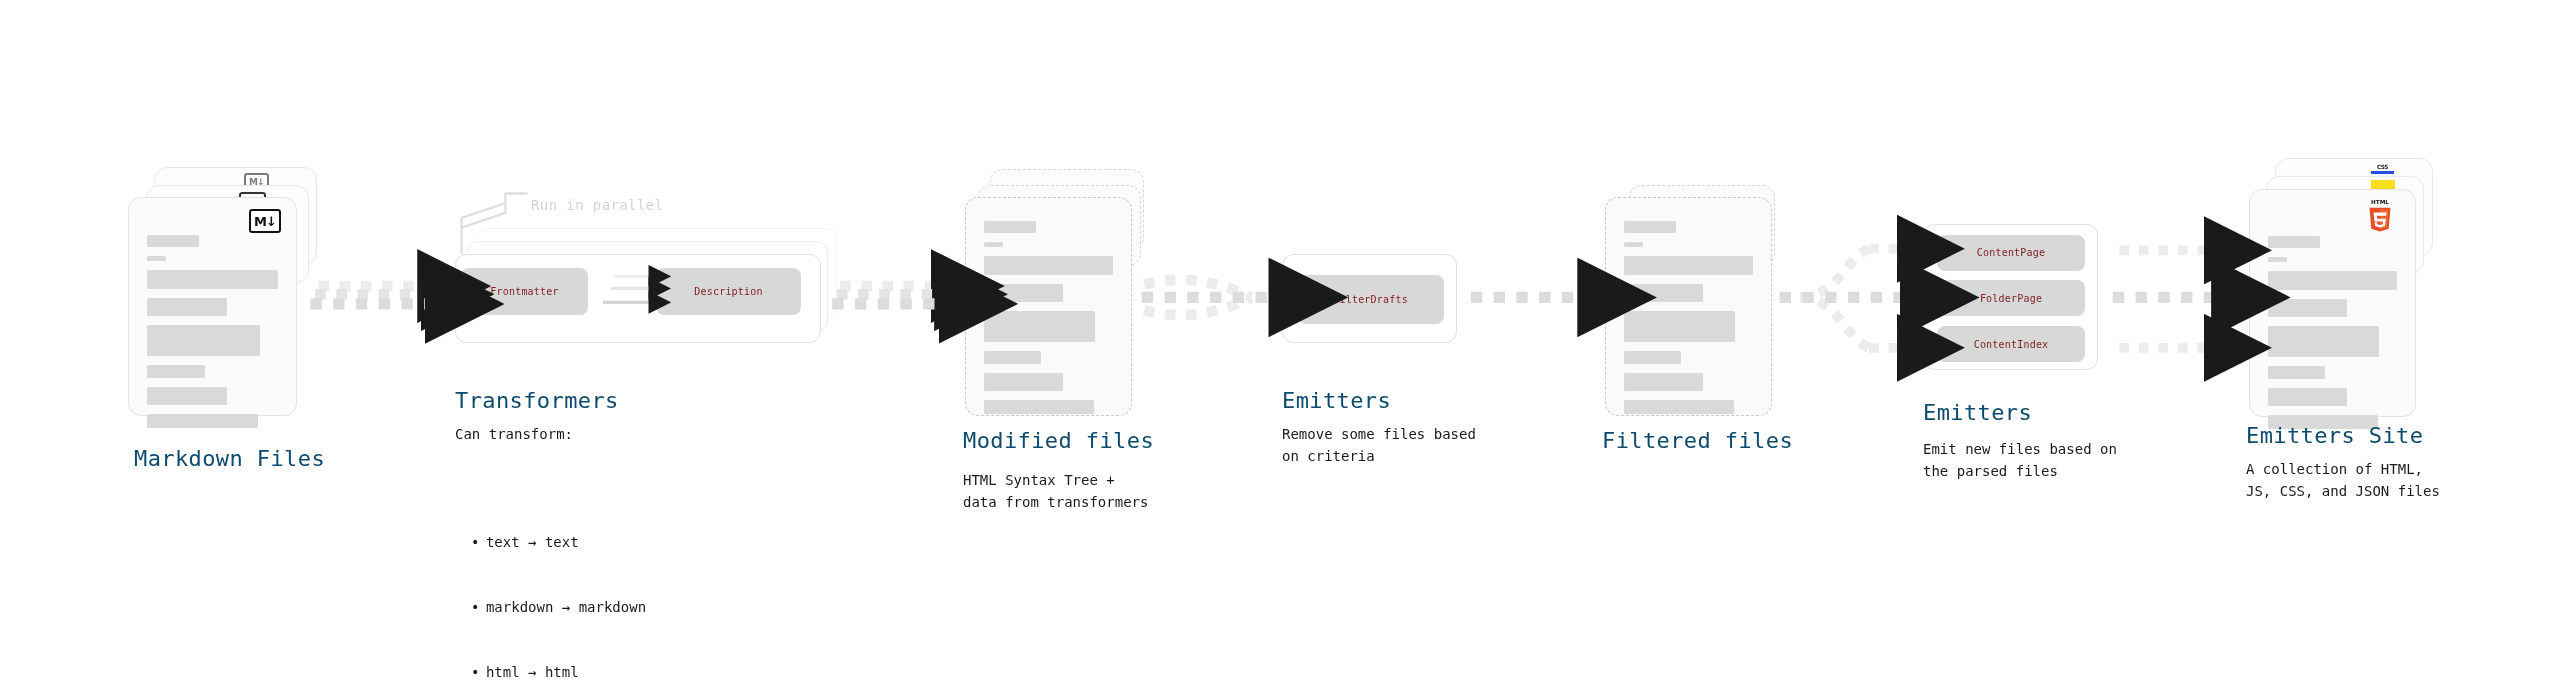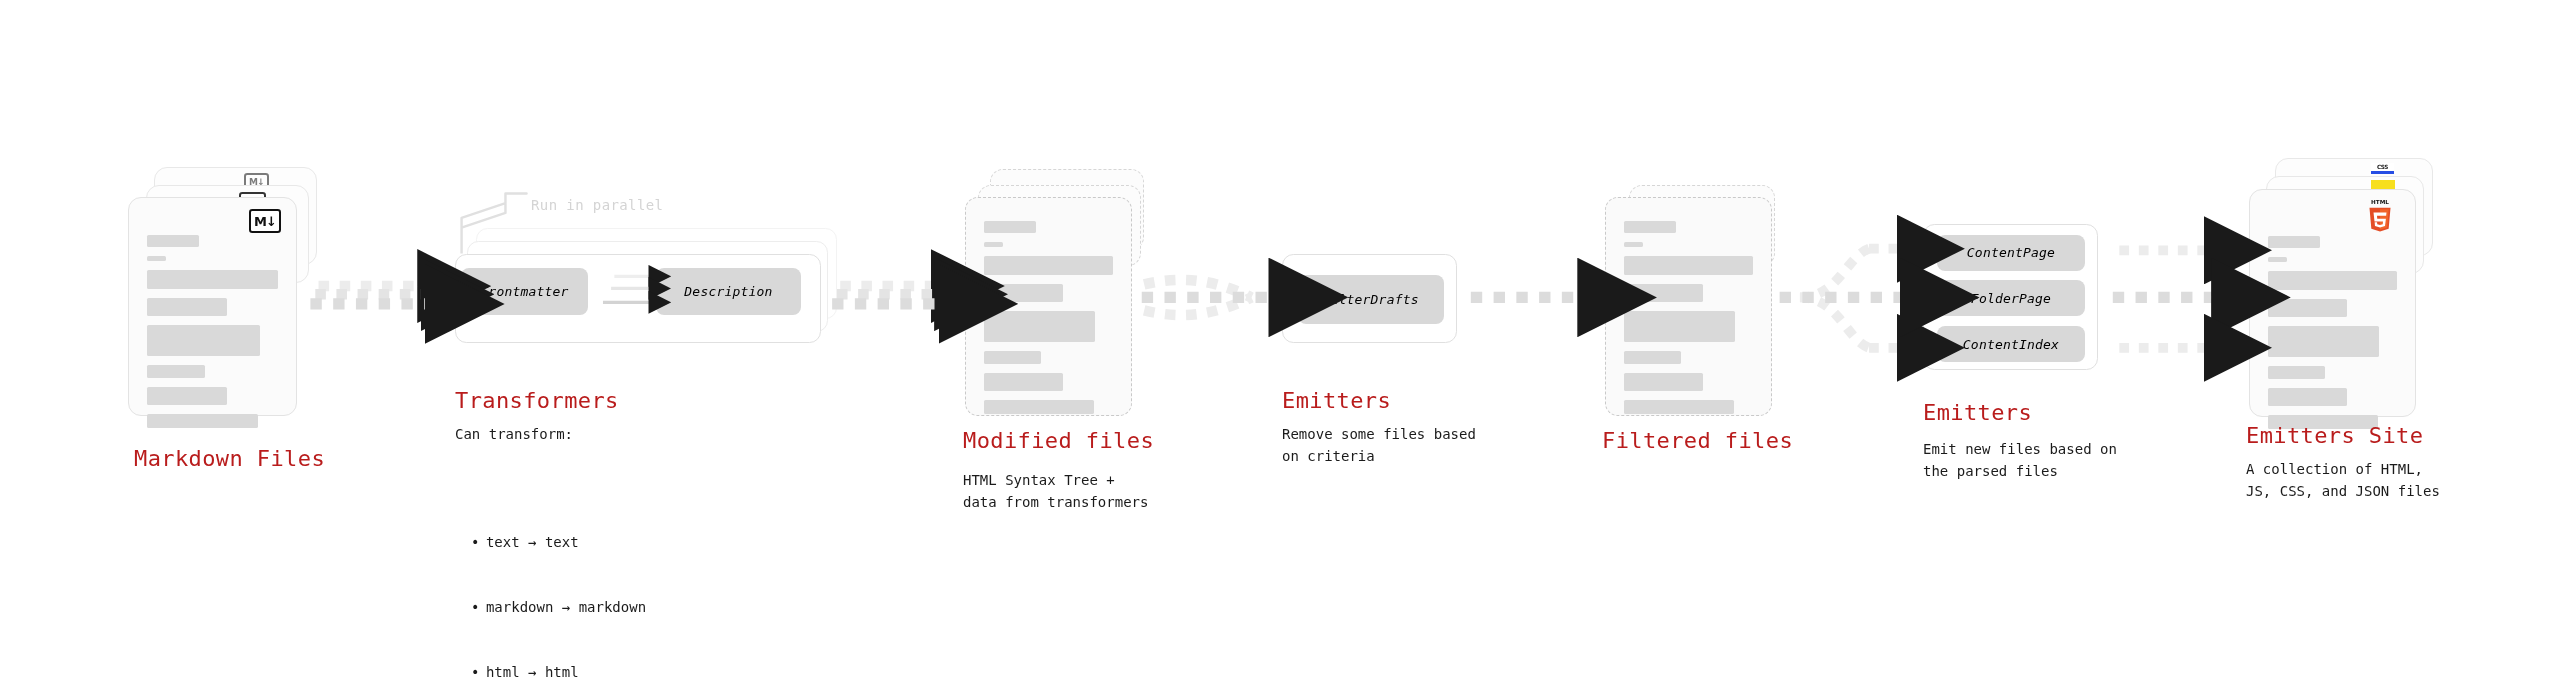--- a/index.html
+++ b/index.html
@@ -42,26 +42,26 @@
   .css-badge .rule{width:23px;height:3.3px;background:#264de4;margin-top:0.8px;}
 
   
   .boxcard{position:absolute;box-sizing:border-box;border:1.6px solid #e0e0e0;
            border-radius:11.4px;background:#fff;}
   .boxcard.ghost2{background:#fff;border-color:#ededed;}
   .boxcard.ghost3{background:#fff;border-color:#f3f3f3;}
 
   .chip{position:absolute;box-sizing:border-box;background:#d8d8d8;border-radius:8.1px;
         display:flex;align-items:center;justify-content:center;
-        font-size:13px;color:#000000;white-space:nowrap;letter-spacing:0.2px;font-style:italic;}
+        font-size:10px;color:#7f1d1d;white-space:nowrap;letter-spacing:0.2px;}
   .chip.l2{background:#e2e2e2;}
   .chip.l3{background:#ebebeb;}
 
   
-  .title{position:absolute;font-size:22px;color:#b91c1c;white-space:nowrap;letter-spacing:0.4px;}
+  .title{position:absolute;font-size:22px;color:#0c4a6e;white-space:nowrap;letter-spacing:0.4px;}
   .sub{position:absolute;font-size:14px;color:#1b1b1b;line-height:1.55;white-space:pre;}
   .note{position:absolute;font-size:14px;color:#d4d4d4;white-space:nowrap;letter-spacing:0.4px;}
   .sub ul{margin:0;padding-left:14px;list-style:none;}
   .sub li:before{content:"\2022";margin-right:6.5px;}
 
   svg.ov{position:absolute;left:0;top:0;width:2576px;height:681px;pointer-events:none;}
 </style>
 </head>
 <body>
 

